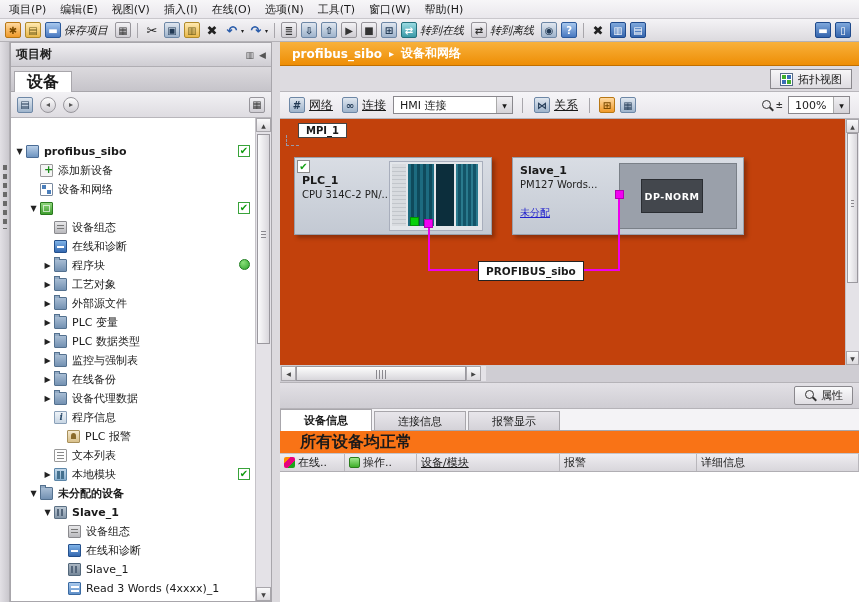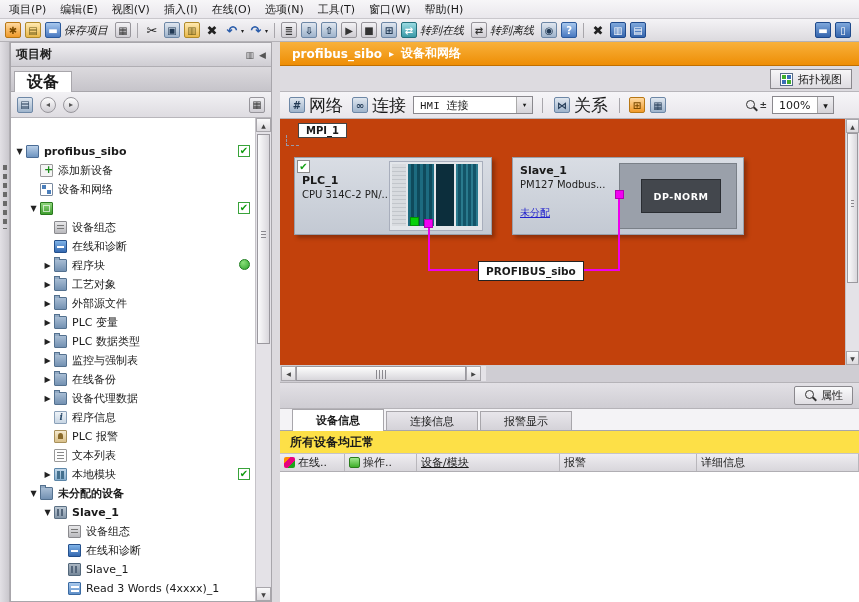--- a/index.html
+++ b/index.html
@@ -118,27 +118,27 @@
     background:#dddbe0;border-bottom:1px solid #b8b6bb;}
   #topo-btn{position:absolute;right:7px;top:3px;height:20px;box-sizing:border-box;display:flex;align-items:center;
     padding:0 9px;border:1px solid #8a888d;background:linear-gradient(#f7f6f8,#dedce1);font-size:11px;}
   .vt-ic{width:13px;height:13px;margin-right:5px;background:#fff;border:1px solid #556a88;position:relative;box-sizing:border-box;}
   .vt-ic::after{content:"";position:absolute;left:1px;top:1px;width:4px;height:4px;background:#3fae2a;
     box-shadow:5px 0 0 #3a6fb5,0 5px 0 #3a6fb5,5px 5px 0 #3fae2a;}
   #ed-toolbar{position:absolute;left:0;top:50px;width:100%;height:27px;box-sizing:border-box;
     background:linear-gradient(#f6f5f8,#e8e6eb);border-bottom:1px solid #b5b3b8;
     display:flex;align-items:center;padding:0 7px;gap:5px;}
   .ed-btn{display:flex;align-items:center;gap:4px;height:20px;padding:0 2px;}
-  .ed-lbl{font-size:17px;}
+  .ed-lbl{font-size:12px;text-decoration:underline;}
   .ed-select{height:18px;box-sizing:border-box;border:1px solid #8a888d;background:#fff;
     display:flex;align-items:center;font-size:11px;padding-left:6px;}
   .ed-select .dd{margin-left:auto;width:15px;height:100%;background:linear-gradient(#f0eff2,#d5d3d8);
     border-left:1px solid #aaa;display:flex;align-items:center;justify-content:center;font-size:6px;}
-  #conn-select{width:120px;font-family:Liberation Mono, monospace;}
-  #zoom-select{width:62px;margin-right:18px;}
+  #conn-select{width:120px;}
+  #zoom-select{width:62px;margin-right:2px;}
   .ed-spacer{flex:1;}
   .magwrap{display:flex;align-items:center;gap:1px;}
   .mag{width:13px;height:13px;position:relative;display:inline-block;}
   .mag::before{content:"";position:absolute;left:1px;top:1px;width:7px;height:7px;border:1.5px solid #333;border-radius:50%;}
   .mag::after{content:"";position:absolute;left:8px;top:9px;width:5px;height:2px;background:#333;transform:rotate(45deg);}
   .pm{font-size:9px;font-weight:bold;color:#333;}
   
   #canvas{position:absolute;left:0;top:77px;width:565px;height:246px;background:#c2410c;overflow:hidden;}
   #v-scroll{position:absolute;right:0;top:77px;width:14px;height:246px;background:#e4e2e7;border-left:1px solid #c5c3c8;box-sizing:border-box;}
   #v-scroll .sb-thumb{top:14px;height:150px;}
@@ -170,47 +170,47 @@
   .pg{position:absolute;top:2px;height:62px;}
   .pg-rail{left:2px;width:14px;background:repeating-linear-gradient(#d8dbdf 0 3px,#c2c6cb 3px 4px);}
   .pg-m1{left:18px;width:26px;background:repeating-linear-gradient(90deg,#1d6b80 0 3px,#0f4a5c 3px 6px);}
   .pg-m2{left:46px;width:18px;background:#0c2e3c;}
   .pg-m3{left:66px;width:22px;background:repeating-linear-gradient(90deg,#2a7a8e 0 2px,#135468 2px 5px);}
   .port{position:absolute;width:9px;height:9px;box-sizing:border-box;z-index:2;}
   .port-green{left:20px;bottom:4px;background:#06d006;border:1px solid #049004;}
   .port-magenta{background:#f200f2;border:1px solid #b000b0;}
   #plc-graphic .port-magenta{left:34px;bottom:2px;}
   #slave-graphic{position:absolute;right:6px;top:5px;width:116px;height:64px;background:#9aa0aa;border:1px solid #7a8088;}
-  .dp-badge{position:absolute;left:21px;top:15px;width:80px;height:34px;background:#43474d;color:#fff;
+  .dp-badge{position:absolute;left:21px;top:15px;width:62px;height:34px;background:#43474d;color:#fff;
     font-size:9.5px;font-weight:bold;display:flex;align-items:center;justify-content:center;
     letter-spacing:.5px;border:1px solid #2a2d32;box-sizing:border-box;}
   .slave-port{left:-5px;top:26px;}
   
   #h-scroll-row{position:absolute;left:0;top:323px;width:100%;height:18px;box-sizing:border-box;
     background:#cfcdd3;border-bottom:1px solid #b5b3b8;}
   #h-scroll{position:absolute;left:1px;top:1px;width:205px;height:15px;display:flex;background:#e4e2e7;}
   .hs-btn{width:15px;height:15px;box-sizing:border-box;background:linear-gradient(#fafafb,#dcdade);
     border:1px solid #a8a6ab;font-size:6px;display:flex;align-items:center;justify-content:center;color:#444;flex:none;}
   .hs-thumb{width:170px;height:15px;box-sizing:border-box;background:linear-gradient(#fdfdfd,#d8d6db);
     border:1px solid #9a989e;position:relative;}
   .hs-thumb::after{content:"";position:absolute;left:79px;top:3px;width:10px;height:9px;
     background:repeating-linear-gradient(90deg,#8a888e 0 1px,transparent 1px 3px);}
   
   #inspector{position:absolute;left:0;top:341px;width:100%;height:250px;background:#f4f3f6;}
   #props-bar{height:26px;box-sizing:border-box;background:linear-gradient(#e2e0e5,#cfcdd3);
     border-bottom:1px solid #b5b3b8;position:relative;}
   #props-btn{position:absolute;right:6px;top:3px;height:19px;box-sizing:border-box;display:flex;align-items:center;
     gap:4px;padding:0 9px;border:1px solid #8a888d;border-radius:2px;
     background:linear-gradient(#fafafb,#e0dee3);font-size:11px;}
-  #insp-tabs{position:relative;height:22px;display:flex;padding-left:12px;}
+  #insp-tabs{position:relative;height:22px;display:flex;padding-left:0;}
   #insp-tabs::after{content:"";position:absolute;left:0;right:0;bottom:0;height:1px;background:#a8a6ab;}
   .insp-tab{width:92px;height:20px;margin-top:2px;box-sizing:border-box;display:flex;align-items:center;justify-content:center;
     font-size:11px;border:1px solid #a8a6ab;background:linear-gradient(#e8e6eb,#d4d2d8);margin-right:2px;z-index:1;}
   .insp-tab.active{height:22px;margin-top:0;background:#fff;font-weight:bold;position:relative;z-index:2;border-bottom:none;}
-  #insp-status{height:22px;display:flex;align-items:center;padding-left:10px;font-size:12px;font-weight:bold;background:#fde047;}
+  #insp-status{height:22px;display:flex;align-items:center;padding-left:20px;font-size:16px;font-weight:bold;background:#f97316;}
   #insp-thead{height:17px;display:flex;background:linear-gradient(#efedf1,#d8d6db);
     border-top:1px solid #c5c3c8;border-bottom:1px solid #b0aeb3;box-sizing:content-box;}
   .th{box-sizing:border-box;display:flex;align-items:center;padding-left:4px;font-size:11px;
     border-right:1px solid #b9b7bc;gap:3px;overflow:hidden;white-space:nowrap;}
   .colic{width:11px;height:11px;flex:none;border-radius:2px;}
   .colic-0{background:linear-gradient(135deg,#ff8a00 0 30%,#e6007e 30% 65%,#19a319 65%);}
   .colic-1{background:linear-gradient(#9fe88f,#3fae2a);border:1px solid #2a7d1c;box-sizing:border-box;}
   #insp-tbody{background:#fff;height:131px;border-bottom:1px solid #c5c3c8;}
 </style>
 </head>
@@ -414,21 +414,21 @@
         <div class="trow" style="padding-left: 31px;">
           <span class="texp">▶</span>
           <span class="ti ti-folder-proxy"></span>
           <span class="tlabel">设备代理数据</span>
         </div>
         <div class="trow" style="padding-left: 31px;">
           <span class="texp"></span>
           <span class="ti ti-info"></span>
           <span class="tlabel">程序信息</span>
         </div>
-        <div class="trow" style="padding-left: 31px;">
+        <div class="trow" style="padding-left: 44px;">
           <span class="texp"></span>
           <span class="ti ti-alarm"></span>
           <span class="tlabel">PLC 报警</span>
         </div>
         <div class="trow" style="padding-left: 31px;">
           <span class="texp"></span>
           <span class="ti ti-textlist"></span>
           <span class="tlabel">文本列表</span>
         </div>
         <div class="trow" style="padding-left: 31px;">
@@ -538,21 +538,21 @@
         <div class="pg pg-m1"></div>
         <div class="pg pg-m2"></div>
         <div class="pg pg-m3"></div>
         <div class="port port-green"></div>
         <div class="port port-magenta"></div>
       </div>
     </div>
 
     <div class="device" id="device-slave">
       <div class="dev-title">Slave_1</div>
-      <div class="dev-desc">PM127 Modbus...</div>
+      <div class="dev-desc">PM127 Words...</div>
       <div class="dev-link">未分配</div>
       <div id="slave-graphic">
         <div class="dp-badge">DP-NORM</div>
         <div class="port port-magenta slave-port"></div>
       </div>
     </div>
   </div>
 
   <div id="v-scroll">
     <div class="sb-btn">▲</div>

